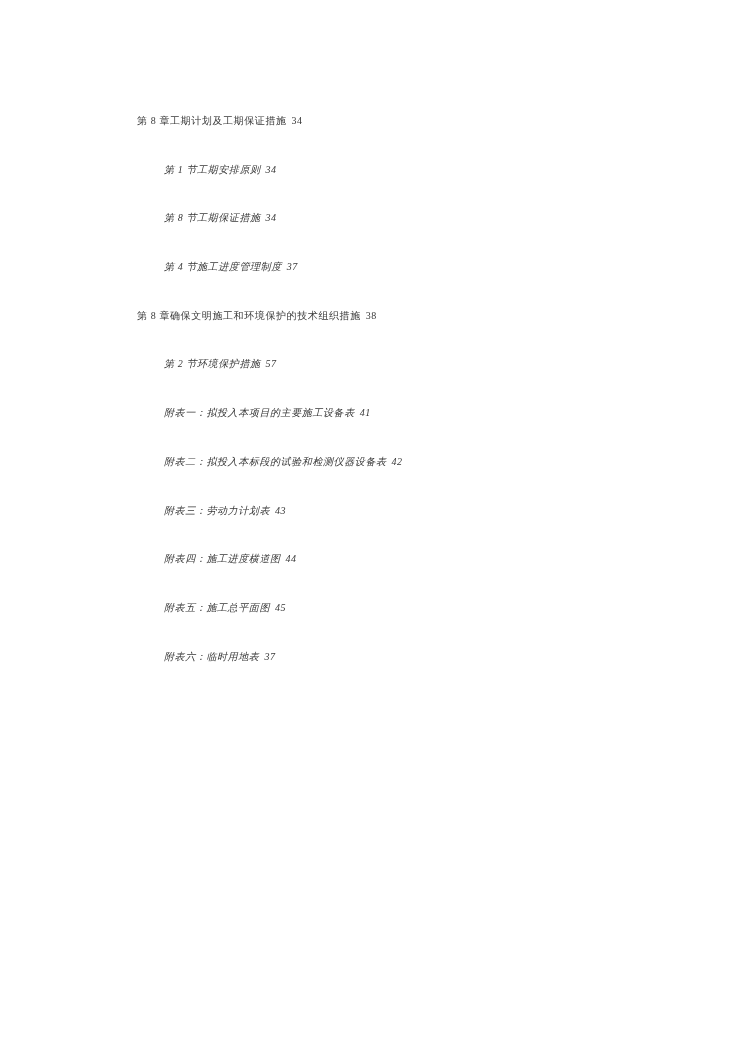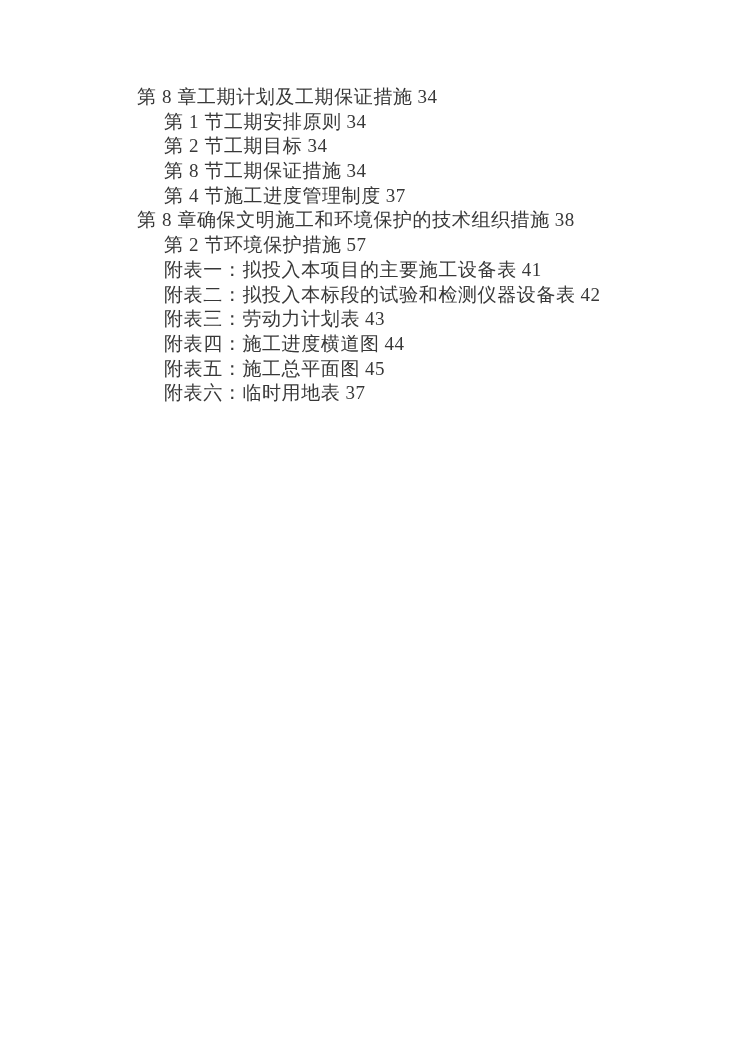--- a/index.html
+++ b/index.html
@@ -19,46 +19,47 @@
     height: 1052px;
     background: #ffffff;
   }
   .toc {
     position: absolute;
     top: 85px;
     left: 137px;
     width: 560px;
   }
   .toc-entry {
-    font-size: 19px;
+    font-size: 10px;
     line-height: 24.7px;
     height: 24.7px;
     color: #383838;
     letter-spacing: 0.6px;
     white-space: pre;
+    margin-top: 24px;
   }
   .toc-entry.section {
     padding-left: 27px;
+    font-style: italic;
   }
   .toc-page {
     margin-left: 5px;
     letter-spacing: 0.5px;
   }
 </style>
 </head>
 <body>
 
 <div class="page">
   <div class="toc">
 
     <div class="toc-entry chapter"><span class="toc-title">第 8 章工期计划及工期保证措施</span><span class="toc-page">34</span></div>
 
     <div class="toc-entry section"><span class="toc-title">第 1 节工期安排原则</span><span class="toc-page">34</span></div>
 
-    <div class="toc-entry section"><span class="toc-title">第 2 节工期目标</span><span class="toc-page">34</span></div>
 
     <div class="toc-entry section"><span class="toc-title">第 8 节工期保证措施</span><span class="toc-page">34</span></div>
 
     <div class="toc-entry section"><span class="toc-title">第 4 节施工进度管理制度</span><span class="toc-page">37</span></div>
 
     <div class="toc-entry chapter"><span class="toc-title">第 8 章确保文明施工和环境保护的技术组织措施</span><span class="toc-page">38</span></div>
 
 
     <div class="toc-entry section"><span class="toc-title">第 2 节环境保护措施</span><span class="toc-page">57</span></div>
 

